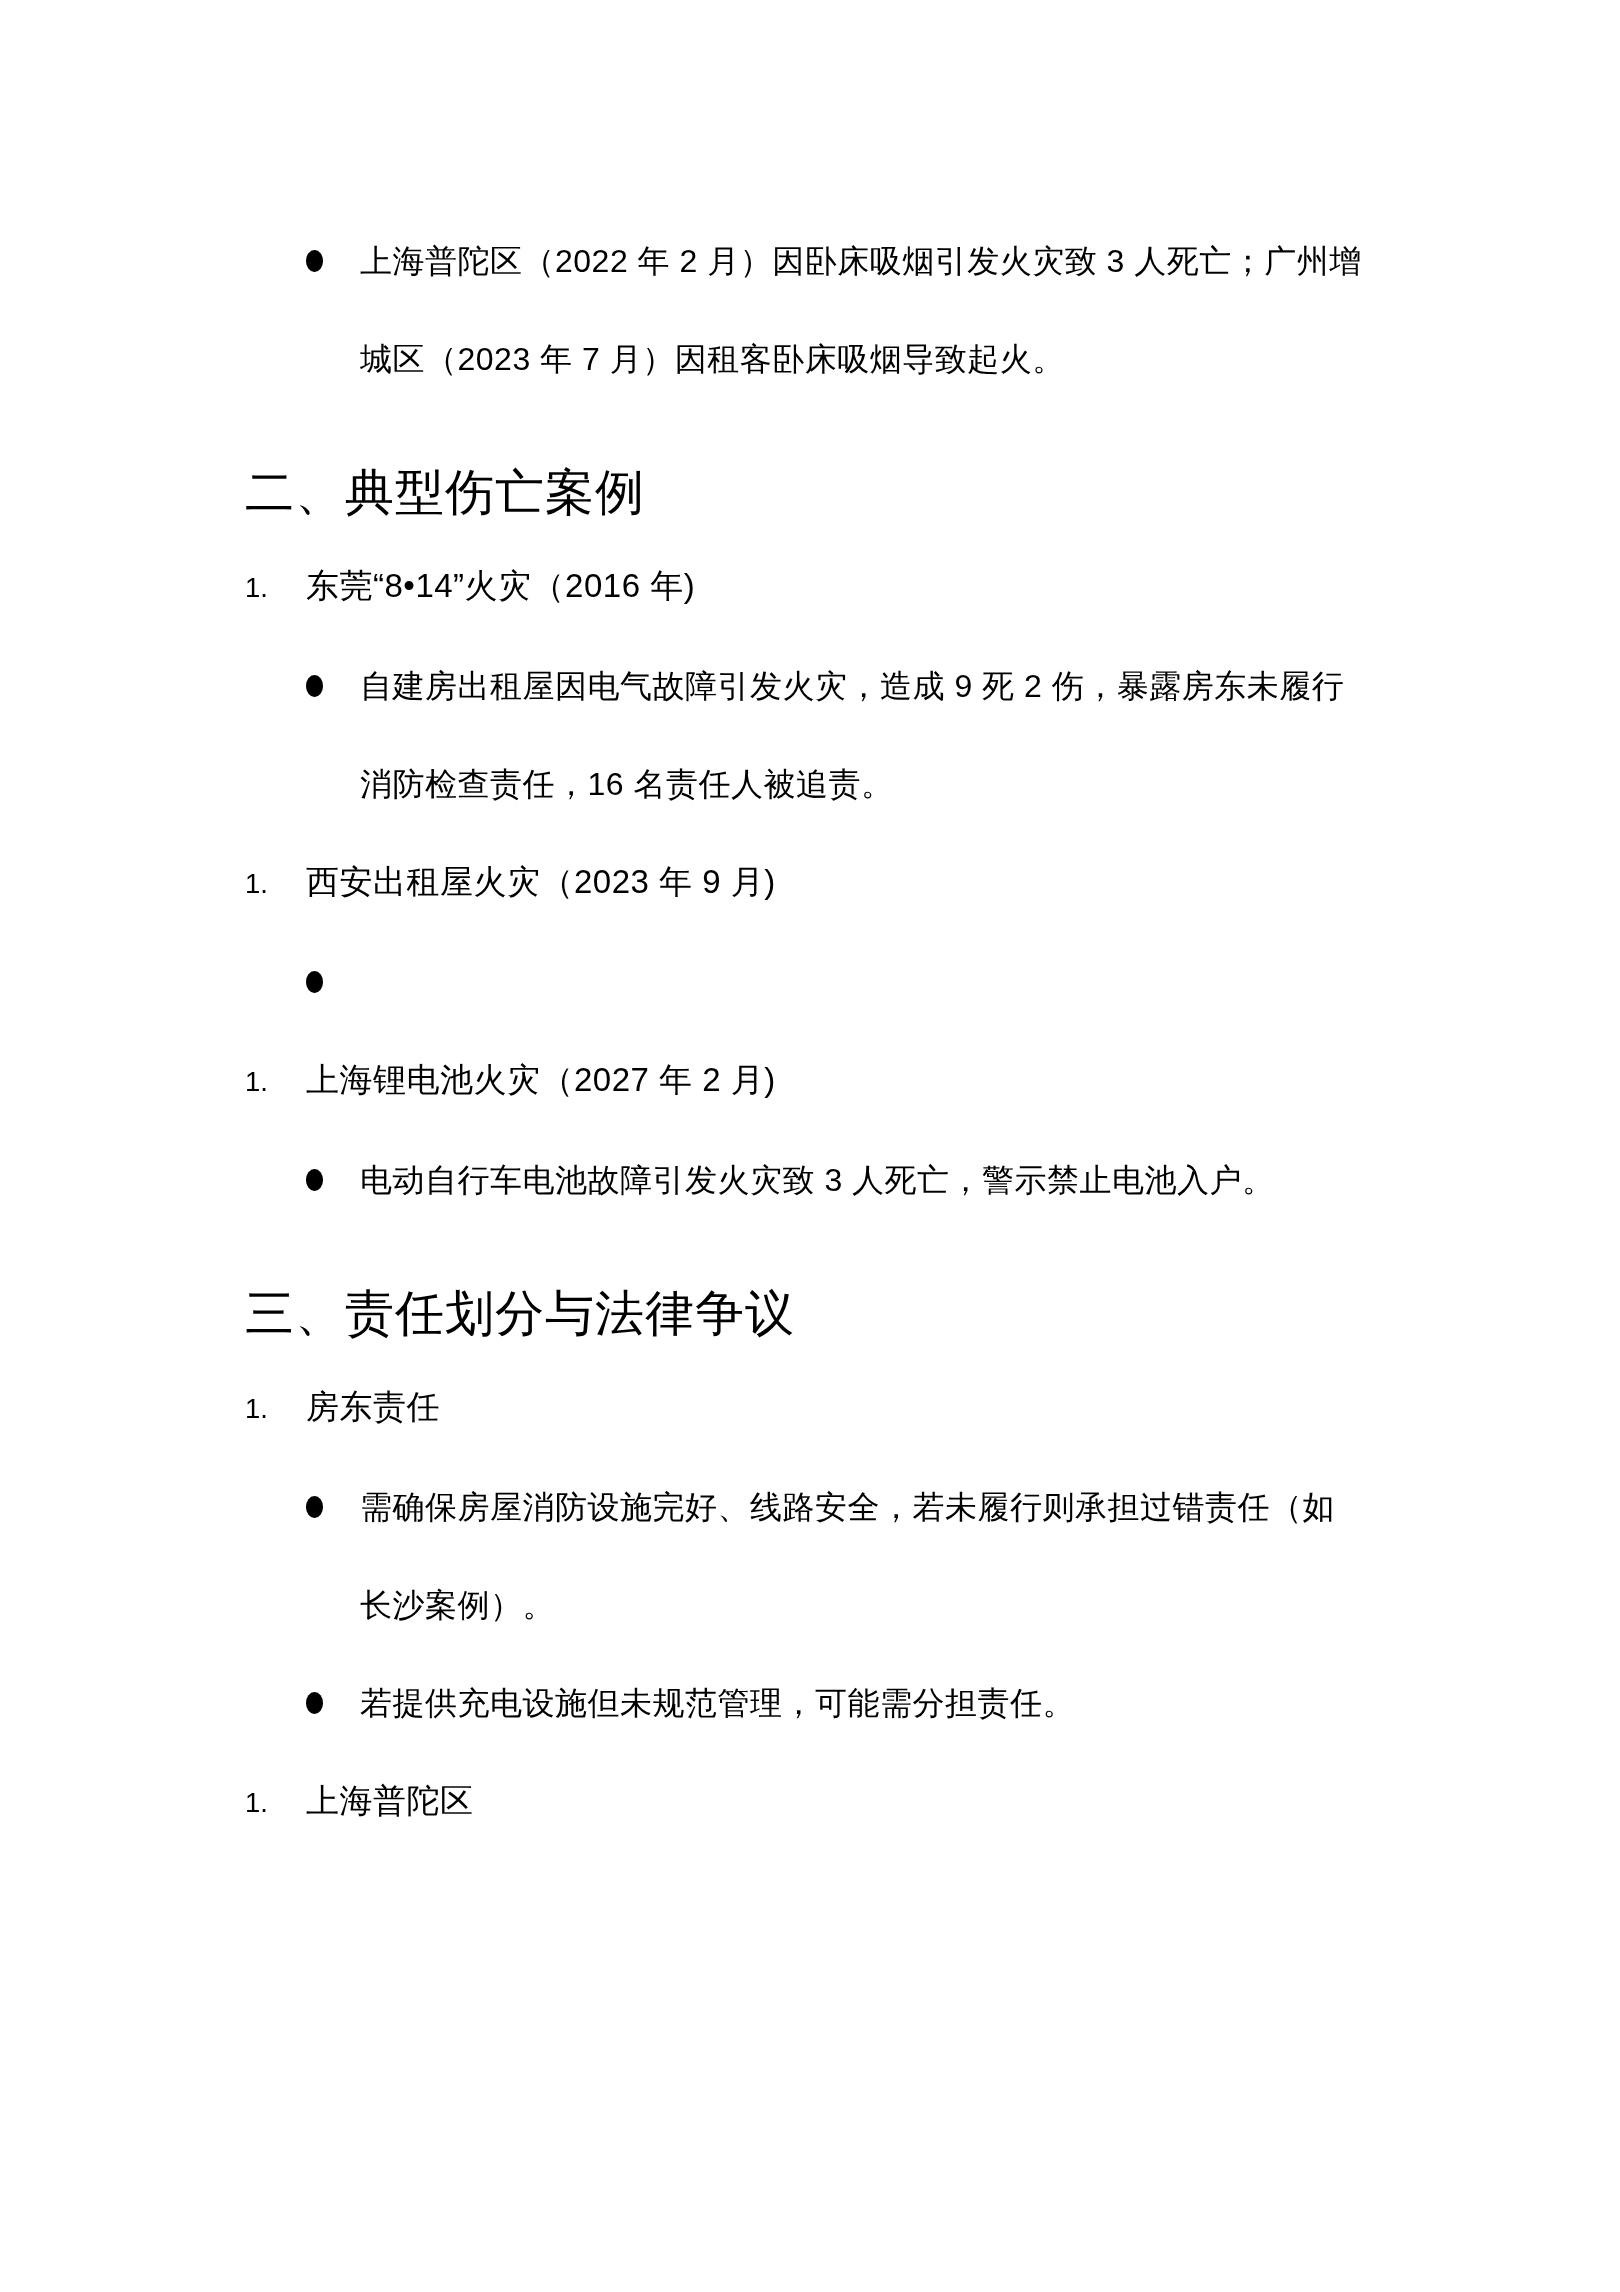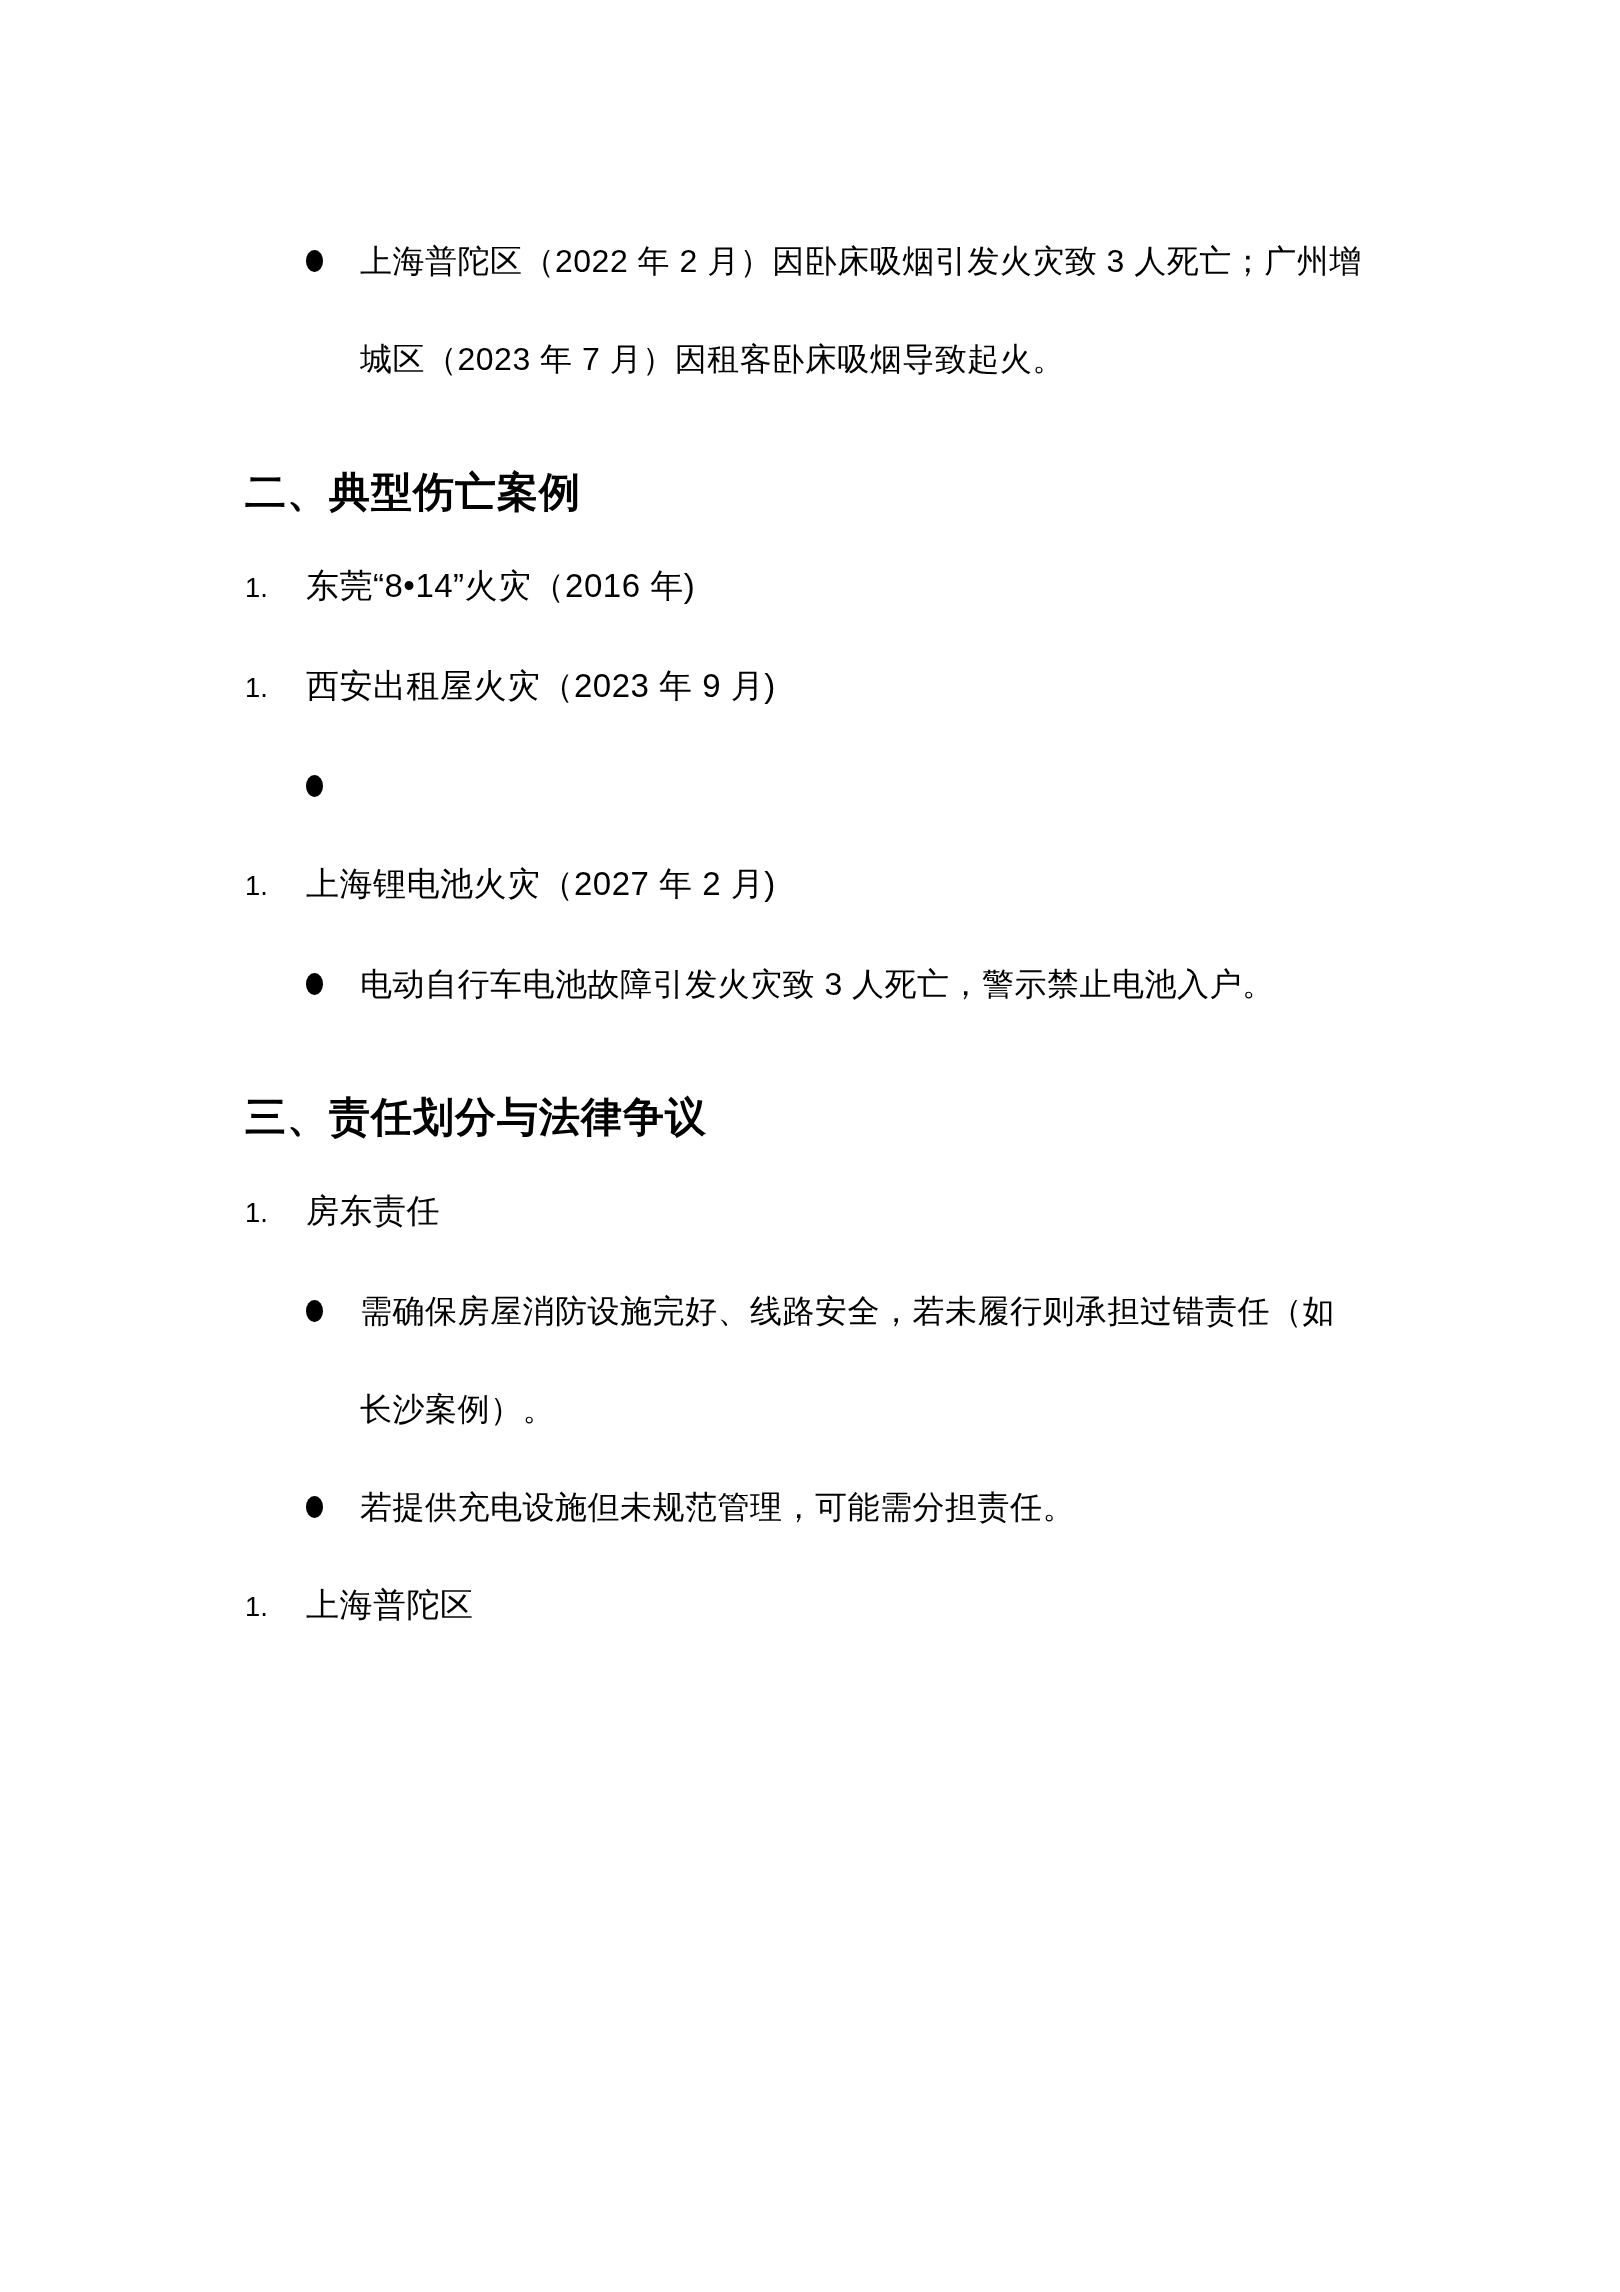--- a/index.html
+++ b/index.html
@@ -58,22 +58,22 @@
   }
   .item-label {
     font-size: 33px;
     font-weight: 400;
     line-height: 98px;
     letter-spacing: 0.5px;
   }
   
   .section-heading {
     margin: 39px 0 0 0;
-    font-size: 41px;
-    font-weight: 700;
+    font-size: 49px;
+    font-weight: 400;
     line-height: 90px;
     letter-spacing: 1px;
   }
 </style>
 </head>
 <body>
 
 <div class="page">
   <div class="doc">
 
@@ -83,20 +83,27 @@
       </span>
       <div class="bullet-text">上海普陀区（2022 年 2 月）因卧床吸烟引发火灾致 3 人死亡；广州增
 城区（2023 年 7 月）因租客卧床吸烟导致起火。</div>
     </div>
 
     <h1 class="section-heading">二、典型伤亡案例</h1>
 
     <div class="num-row">
       <span class="num-cell">1.</span>
       <span class="item-label">东莞“8•14”火灾（2016 年)</span>
+    </div>
+    <div class="bullet-row">
+      <span class="marker-cell">
+        <span class="dot"></span>
+      </span>
+      <div class="bullet-text">自建房出租屋因电气故障引发火灾，造成 9 死 2 伤，暴露房东未履行
+消防检查责任，16 名责任人被追责。</div>
     </div>
 
     <div class="num-row">
       <span class="num-cell">1.</span>
       <span class="item-label">西安出租屋火灾（2023 年 9 月)</span>
     </div>
     <div class="bullet-row">
       <span class="marker-cell">
         <span class="dot"></span>
       </span>

